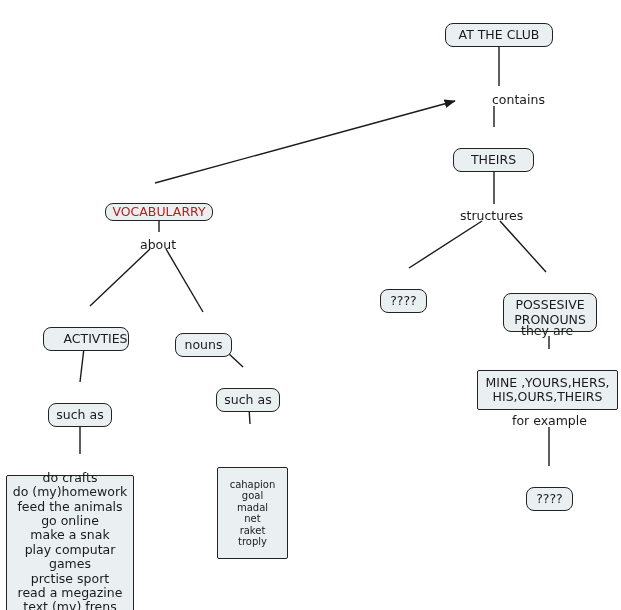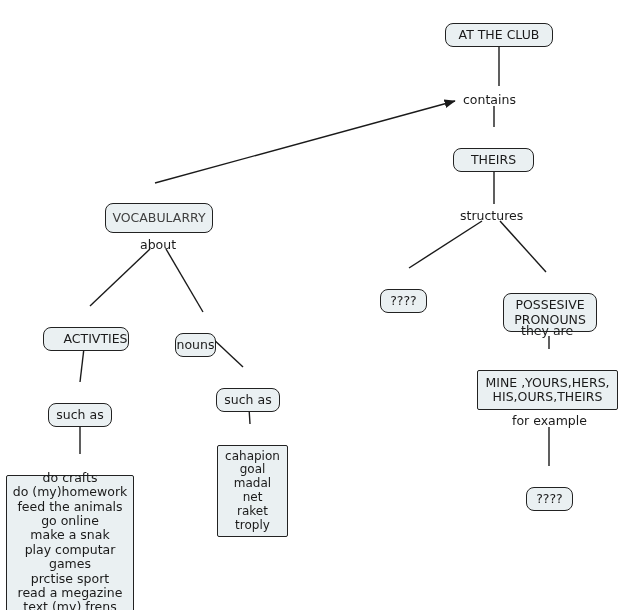--- a/index.html
+++ b/index.html
@@ -86,49 +86,49 @@
         <path d="M 86 331 L 80 382" fill="none" stroke="#1a1a1a" stroke-width="1.4"></path>
         <path d="M 80 407 L 80 454" fill="none" stroke="#1a1a1a" stroke-width="1.4"></path>
         <path d="M 211 337 L 243 367" fill="none" stroke="#1a1a1a" stroke-width="1.4"></path>
         <path d="M 248 392 L 250 424" fill="none" stroke="#1a1a1a" stroke-width="1.4"></path>
       </g>
   </svg>
 
   <div id="nodes-layer">
       <div class="node small" style="left: 445px; top: 3px; width: 108px; height: 24px; font-size: 12.5px; background: rgb(234, 240, 242); border-color: rgb(34, 34, 34); color: rgb(26, 26, 26);">AT THE CLUB</div>
       <div class="node small" style="left: 453px; top: 128px; width: 81px; height: 24px; font-size: 12.5px; background: rgb(234, 240, 242); border-color: rgb(34, 34, 34); color: rgb(26, 26, 26);">THEIRS</div>
-      <div class="node small" style="left: 105px; top: 183px; width: 108px; height: 30px; font-size: 12.5px; background: rgb(234, 240, 242); border-color: rgb(34, 34, 34); color: #404040; text-align: center;">VOCABULARRY</div>
+      <div class="node small" style="left: 105px; top: 183px; width: 108px; height: 18px; font-size: 12.5px; background: rgb(234, 240, 242); border-color: rgb(34, 34, 34); color: #b91c1c; text-align: center;">VOCABULARRY</div>
       <div class="node small" style="left: 380px; top: 269px; width: 47px; height: 24px; font-size: 12.5px; background: rgb(234, 240, 242); border-color: rgb(34, 34, 34); color: rgb(26, 26, 26);">????</div>
       <div class="node small" style="left: 503px; top: 273px; width: 94px; height: 39px; font-size: 12.5px; background: rgb(234, 240, 242); border-color: rgb(34, 34, 34); color: rgb(26, 26, 26);">POSSESIVE
 PRONOUNS</div>
       <div class="node small" style="left: 43px; top: 307px; width: 86px; height: 24px; font-size: 12.5px; background: rgb(234, 240, 242); border-color: rgb(34, 34, 34); color: rgb(26, 26, 26); padding-left: 19px;">ACTIVTIES</div>
-      <div class="node small" style="left: 175px; top: 313px; width: 41px; height: 24px; font-size: 12.5px; background: rgb(234, 240, 242); border-color: rgb(34, 34, 34); color: rgb(26, 26, 26);">nouns</div>
+      <div class="node small" style="left: 175px; top: 313px; width: 57px; height: 24px; font-size: 12.5px; background: rgb(234, 240, 242); border-color: rgb(34, 34, 34); color: rgb(26, 26, 26);">nouns</div>
       <div class="node list" style="left: 477px; top: 350px; width: 141px; height: 40px; font-size: 12.5px; background: rgb(234, 240, 242); border-color: rgb(34, 34, 34); color: rgb(26, 26, 26);">MINE ,YOURS,HERS,
 HIS,OURS,THEIRS</div>
       <div class="node small" style="left: 48px; top: 383px; width: 64px; height: 24px; font-size: 12.5px; background: rgb(234, 240, 242); border-color: rgb(34, 34, 34); color: rgb(26, 26, 26);">such as</div>
       <div class="node small" style="left: 216px; top: 368px; width: 64px; height: 24px; font-size: 12.5px; background: rgb(234, 240, 242); border-color: rgb(34, 34, 34); color: rgb(26, 26, 26);">such as</div>
-      <div class="node list" style="left: 217px; top: 425px; width: 71px; height: 92px; font-size: 12px; background: rgb(234, 240, 242); border-color: rgb(34, 34, 34); color: rgb(26, 26, 26);">cahapion
+      <div class="node list" style="left: 217px; top: 447px; width: 71px; height: 92px; font-size: 10px; background: rgb(234, 240, 242); border-color: rgb(34, 34, 34); color: rgb(26, 26, 26);">cahapion
 goal
 madal
 net
 raket
 troply</div>
       <div class="node small" style="left: 526px; top: 467px; width: 47px; height: 24px; font-size: 12.5px; background: rgb(234, 240, 242); border-color: rgb(34, 34, 34); color: rgb(26, 26, 26);">????</div>
       <div class="node list" style="left: 6px; top: 455px; width: 128px; height: 150px; font-size: 12.5px; background: rgb(234, 240, 242); border-color: rgb(34, 34, 34); color: rgb(26, 26, 26);">do crafts
 do (my)homework
 feed the animals
 go online
 make a snak
 play computar games
 prctise sport
 read a megazine
 text (my) frens
 wache a DVD</div>
     </div>
   <div id="labels-layer">
-      <div class="label" style="left: 463px; top: 92px; font-size: 12.5px; color: rgb(26, 26, 26);">contains</div>
+      <div class="label" style="left: 492px; top: 92px; font-size: 12.5px; color: rgb(26, 26, 26);">contains</div>
       <div class="label" style="left: 460px; top: 208px; font-size: 12.5px; color: rgb(26, 26, 26);">structures</div>
       <div class="label" style="left: 140px; top: 237px; font-size: 12.5px; color: rgb(26, 26, 26);">about</div>
       <div class="label" style="left: 521px; top: 323px; font-size: 12.5px; color: rgb(26, 26, 26);">they are</div>
       <div class="label" style="left: 512px; top: 413px; font-size: 12.5px; color: rgb(26, 26, 26);">for example</div>
     </div>
 
 </div>
 
 </body></html>

